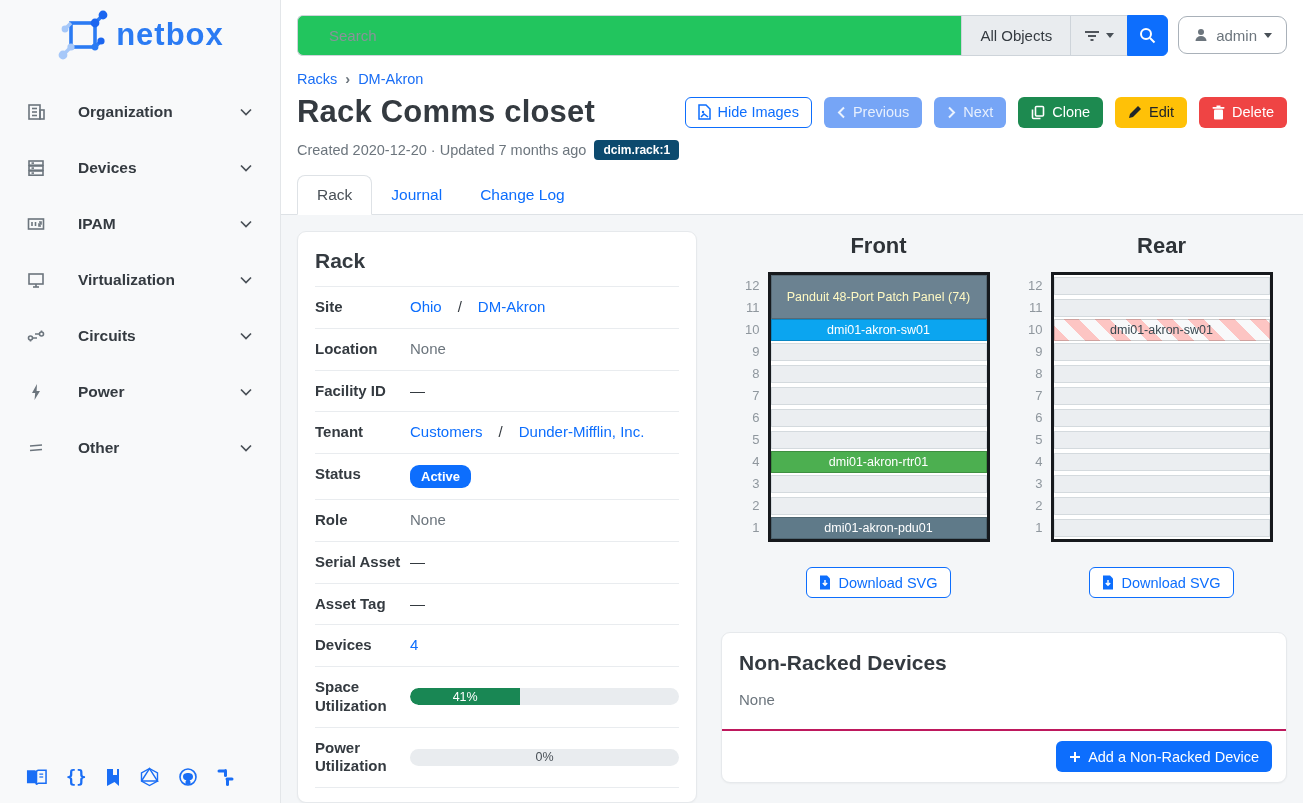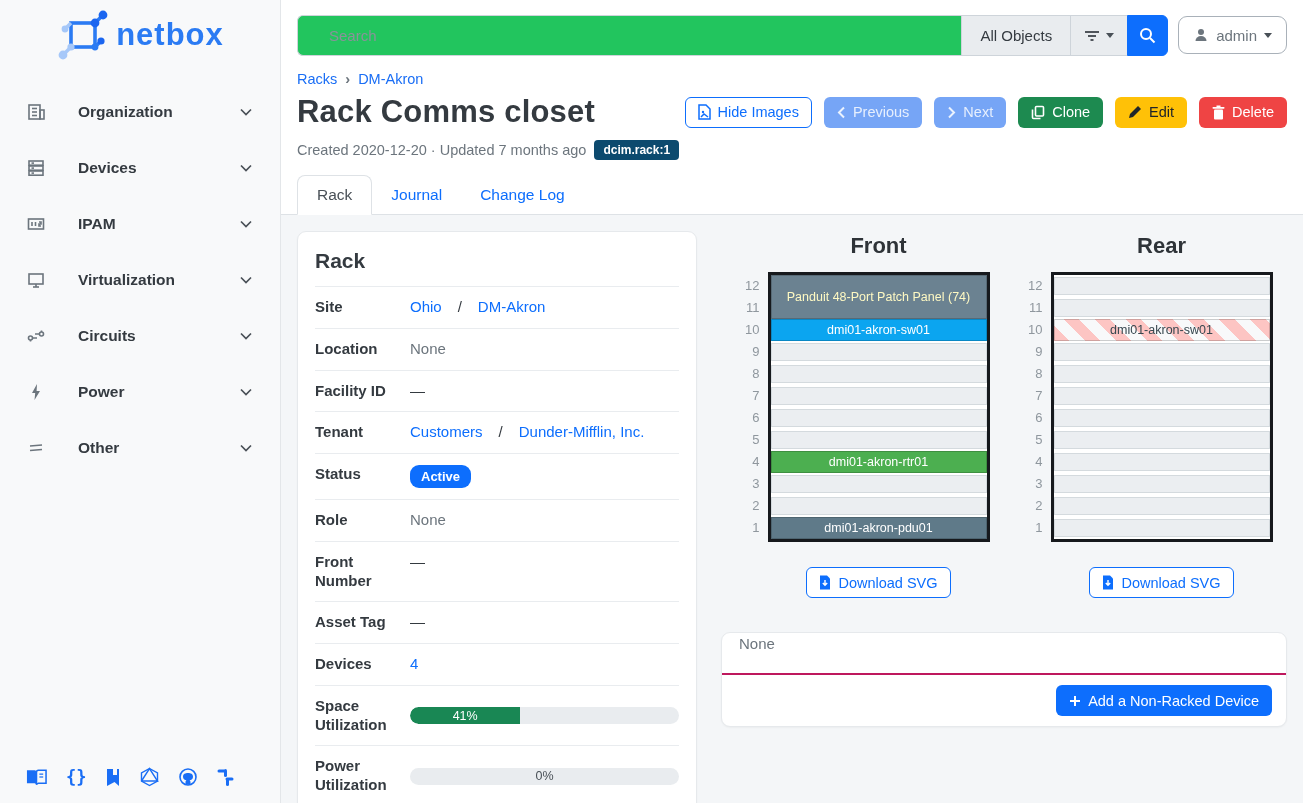--- a/index.html
+++ b/index.html
@@ -467,21 +467,21 @@
               <span class="badge-status">Active</span>
             </div>
           </div>
 
           <div class="info-row">
             <div class="info-label">Role</div>
             <div class="info-value muted">None</div>
           </div>
 
           <div class="info-row">
-            <div class="info-label">Front Number</div>
+            <div class="info-label">Serial Asset</div>
             <div class="info-value">—</div>
           </div>
 
           <div class="info-row">
             <div class="info-label">Asset Tag</div>
             <div class="info-value">—</div>
           </div>
 
           <div class="info-row">
             <div class="info-label">Devices</div>
@@ -639,20 +639,21 @@
                 </svg>
               </span>
               <span>Download SVG</span>
             </button>
           </div>
         </div>
 
       </div>
 
       <div class="card nonracked-card">
+        <div class="nr-title">Non-Racked Devices</div>
         <div class="nr-empty">None</div>
         <div class="nr-footer">
           <button class="btn btn-blue">
             <span>
               <svg width="12" height="12" viewBox="0 0 12 12" stroke="#ffffff" stroke-width="2" fill="none">
                   <line x1="6" y1="1" x2="6" y2="11"></line>
                   <line x1="1" y1="6" x2="11" y2="6"></line>
                 </svg>
             </span>
             <span>Add a Non-Racked Device</span>

